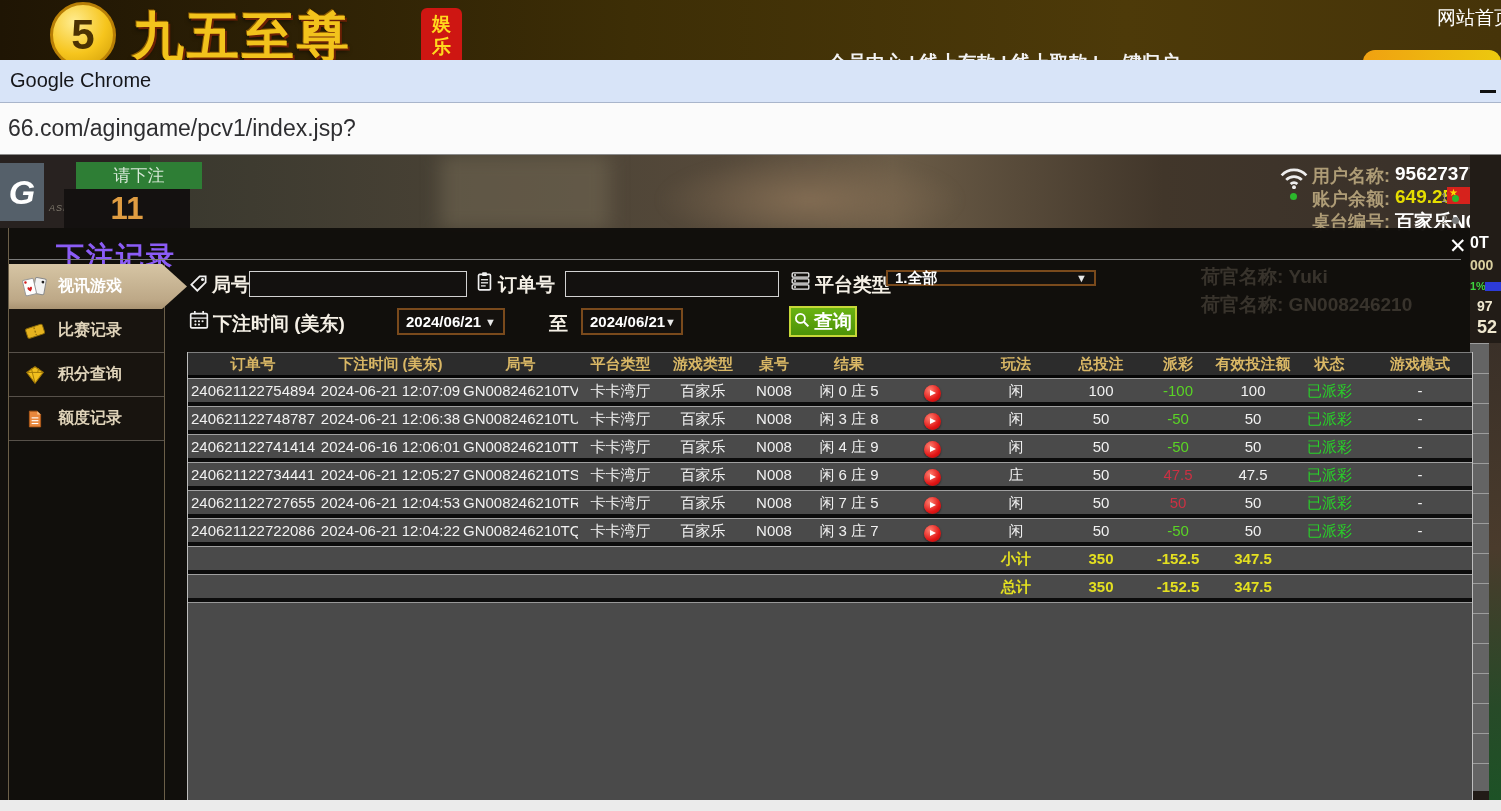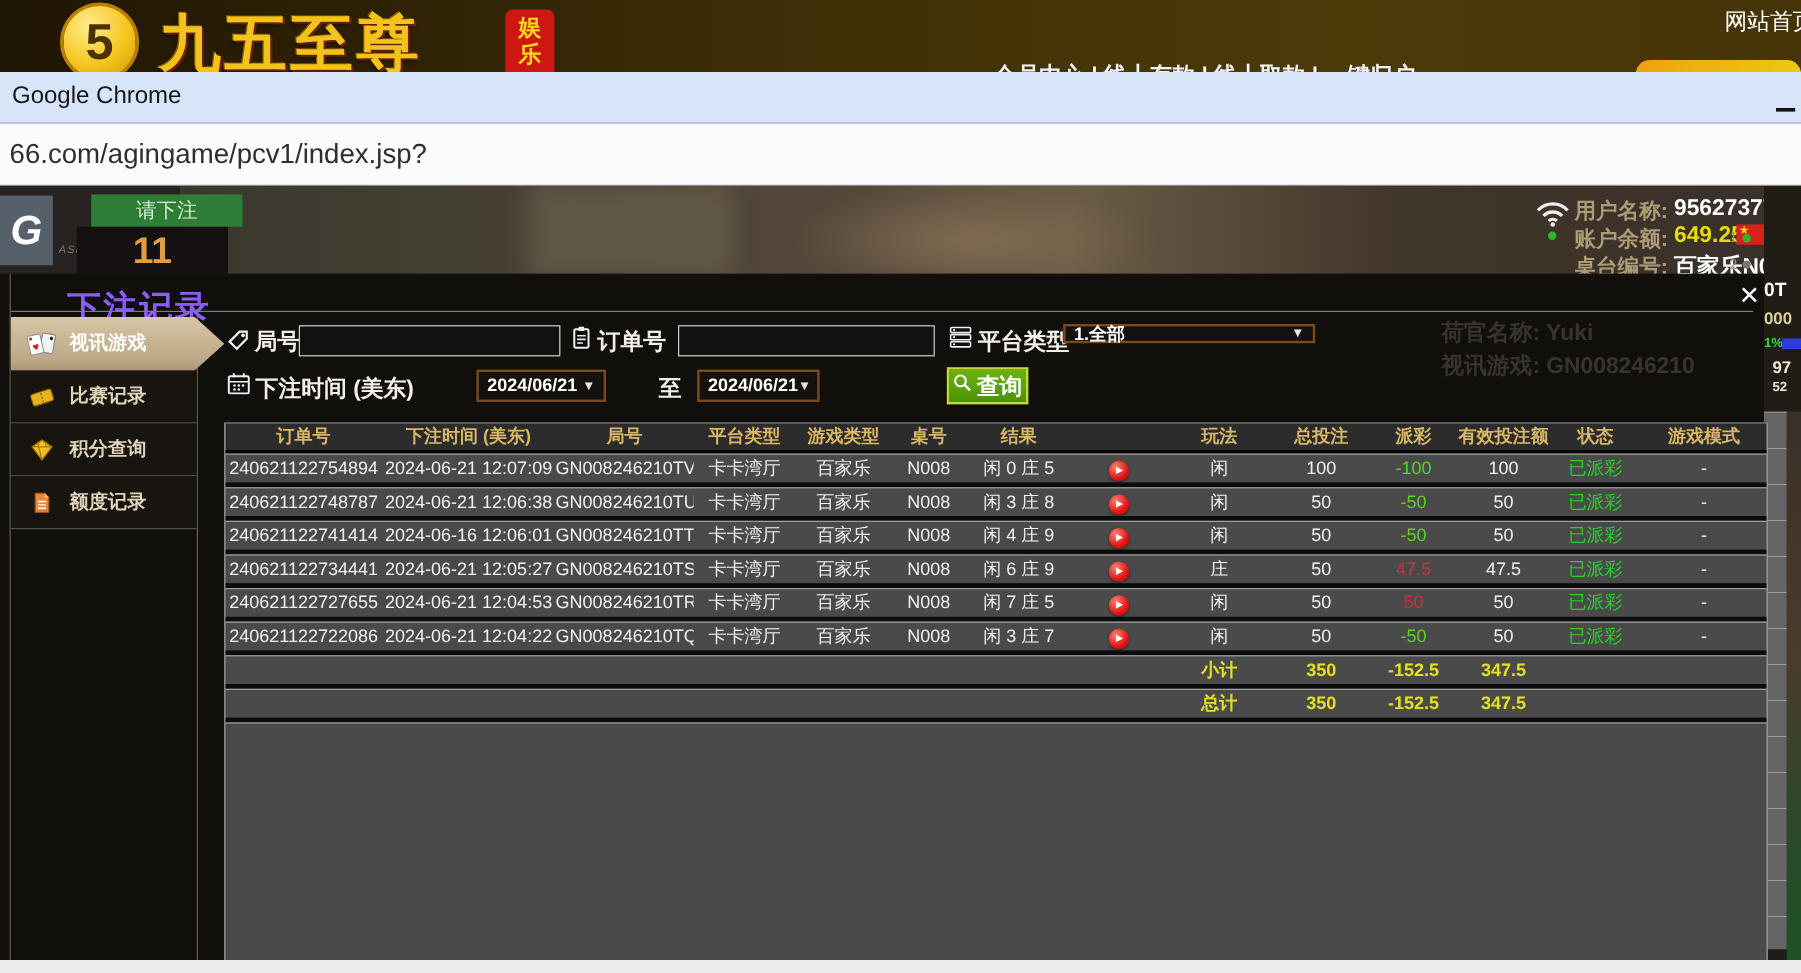--- a/index.html
+++ b/index.html
@@ -186,35 +186,35 @@
   <div class="abs seat-num" style="left:1441px; top:58px;">2</div>
   <div class="abs seat-dot" style="left:1452px; top:62px; background:#777;"></div>
 </div>
 
 <div class="abs edge-strip">
   <div class="abs" style="left:0; top:79px; color:#fff; font-size:16px; font-weight:bold;">0T</div>
   <div class="abs" style="left:0; top:102px; color:#d9cf9f; font-size:14px; font-weight:bold;">000</div>
   <div class="abs" style="left:0; top:125px; color:#3ed43e; font-size:11px; font-weight:bold;">1%</div>
   <div class="edge-bar"></div>
   <div class="abs" style="left:7px; top:143px; color:#efe7cf; font-size:14px; font-weight:bold;">97</div>
-  <div class="abs" style="left:7px; top:162px; color:#efe7cf; font-size:11px; font-weight:bold;">52</div>
+  <div class="abs" style="left:7px; top:162px; color:#efe7cf; font-size:18px; font-weight:bold;">52</div>
   <div class="edge-cells"></div>
   <div class="edge-photo"></div>
 </div>
 
 <div class="abs left-dark"></div>
 
 <div class="abs modal">
   <div class="abs modal-title">下注记录</div>
   <div class="abs close-x">✕</div>
   <div class="abs title-rule"></div>
   <div class="abs side-line"></div>
 
   <div class="abs ghost" style="left:1192px; top:36px;">荷官名称: Yuki</div>
-  <div class="abs ghost" style="left:1192px; top:64px;">视讯游戏: GN008246210</div>
+  <div class="abs ghost" style="left:1192px; top:64px;">荷官名称: GN008246210</div>
 
   <div class="abs tabs">
     <div class="tab active">
       <span class="tab-ico">
         <svg width="26" height="24" viewBox="0 0 26 24">
           <g transform="rotate(10 17 12)">
               <rect x="12" y="3" width="11" height="16" rx="1.5" fill="#f3f3f3" stroke="#8a8a8a"></rect>
               <circle cx="20" cy="6.5" r="1.4" fill="#222"></circle>
             </g>
           <g transform="rotate(-13 8 12)">

